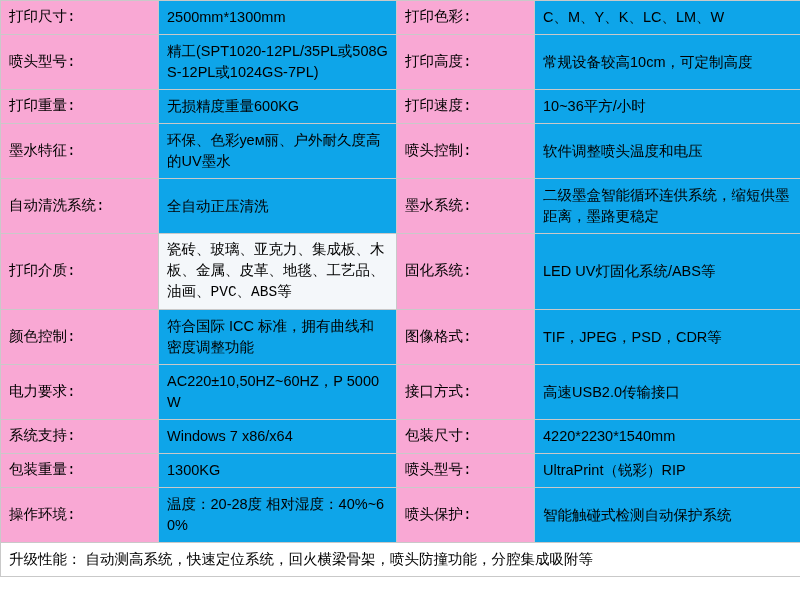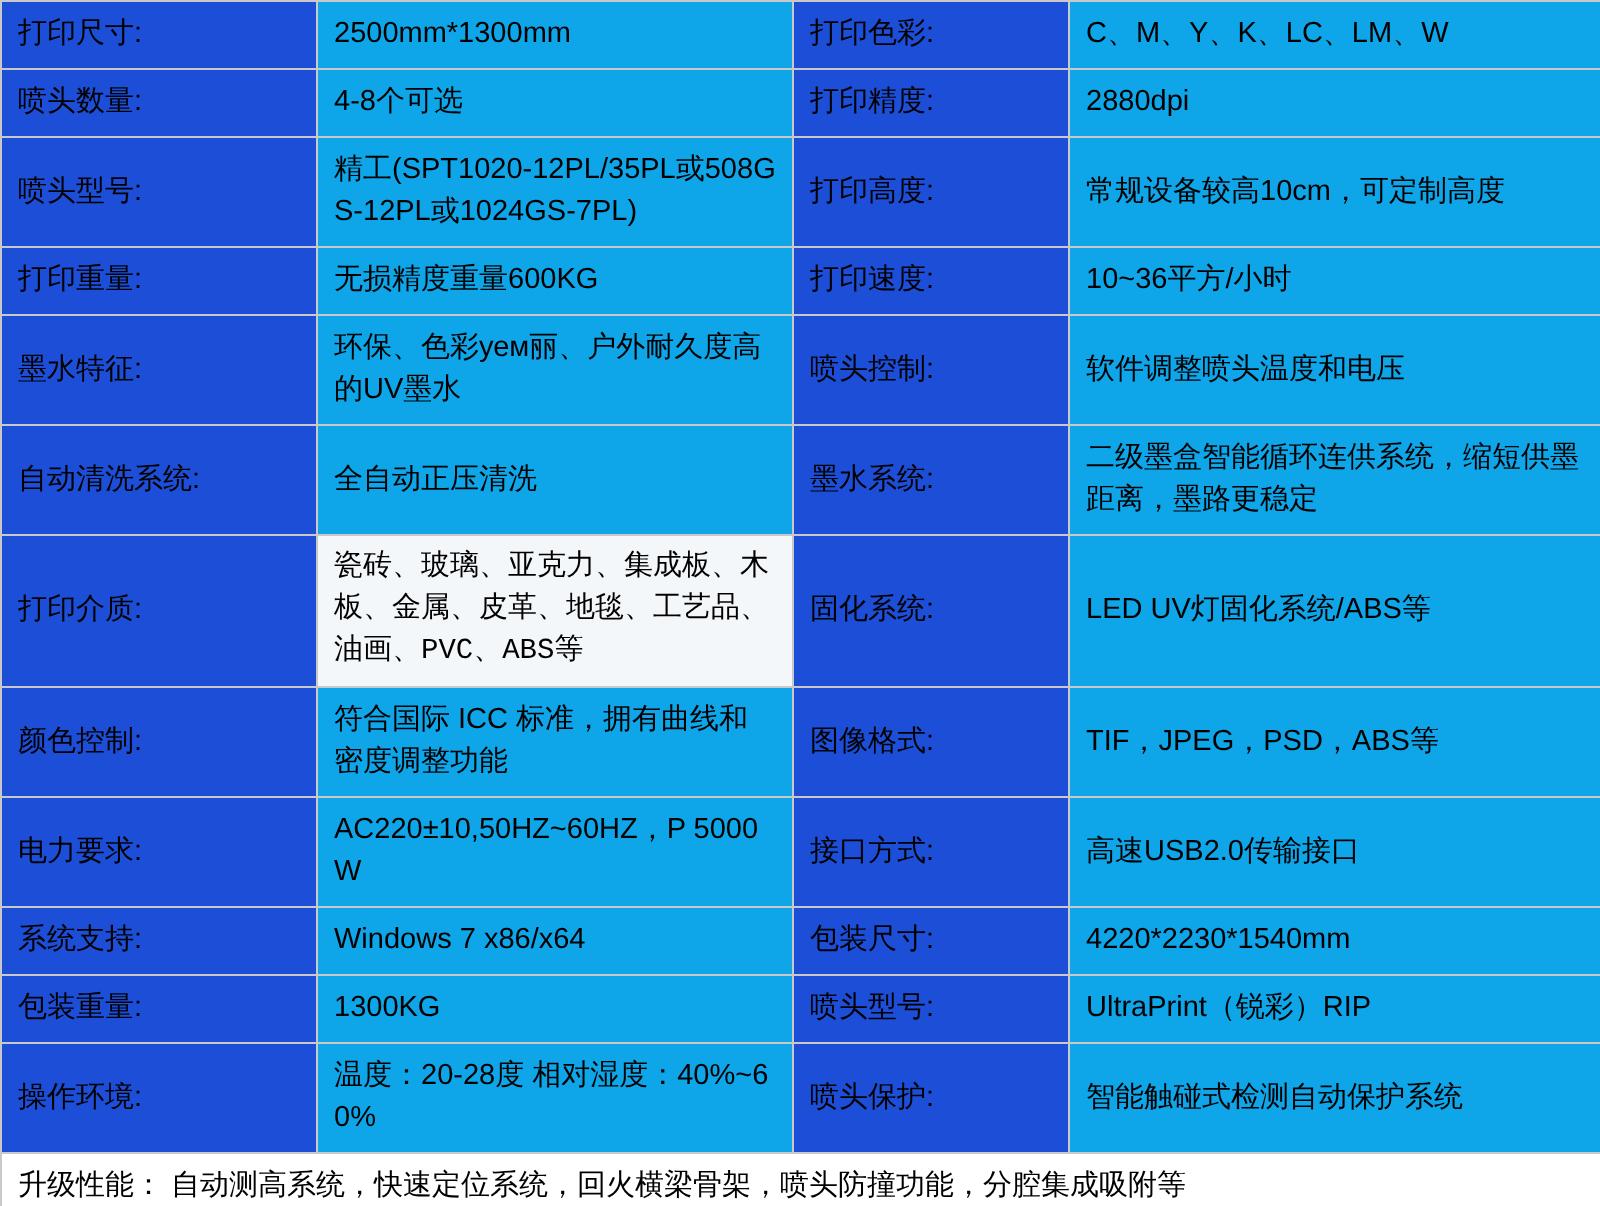--- a/index.html
+++ b/index.html
@@ -26,22 +26,23 @@
     table-layout: fixed;
   }
   table.spec td {
     border: 1px solid #c9c9c9;
     padding: 6px 8px 6px 8px;
     vertical-align: middle;
     line-height: 1.45;
     word-break: break-all;
   }
   td.label {
-    background: #1d4ed8;
+    background: #f9a8d4;
     white-space: nowrap;
+    font-family: Liberation Mono, monospace;
   }
   td.value {
     background: #0ea5e9;
   }
   td.tint {
     background: #f4f7fa;
     font-family: Liberation Mono, monospace;
   }
   col.c1 { width: 158px; }
   col.c2 { width: 238px; }
@@ -66,26 +67,20 @@
     </colgroup>
     <tbody>
 
       <tr>
         <td class="label">打印尺寸:</td>
         <td class="value">2500mm*1300mm</td>
         <td class="label">打印色彩:</td>
         <td class="value">C、M、Y、K、LC、LM、W</td>
       </tr>
 
-      <tr>
-        <td class="label">喷头数量:</td>
-        <td class="value">4-8个可选</td>
-        <td class="label">打印精度:</td>
-        <td class="value">2880dpi</td>
-      </tr>
 
       <tr>
         <td class="label">喷头型号:</td>
         <td class="value">精工(SPT1020-12PL/35PL或508GS-12PL或1024GS-7PL)</td>
         <td class="label">打印高度:</td>
         <td class="value">常规设备较高10cm，可定制高度</td>
       </tr>
 
       <tr>
         <td class="label">打印重量:</td>
@@ -112,21 +107,21 @@
         <td class="label">打印介质:</td>
         <td class="value tint">瓷砖、玻璃、亚克力、集成板、木板、金属、皮革、地毯、工艺品、油画、PVC、ABS等</td>
         <td class="label">固化系统:</td>
         <td class="value">LED UV灯固化系统/ABS等</td>
       </tr>
 
       <tr>
         <td class="label">颜色控制:</td>
         <td class="value">符合国际 ICC 标准，拥有曲线和密度调整功能</td>
         <td class="label">图像格式:</td>
-        <td class="value">TIF，JPEG，PSD，ABS等</td>
+        <td class="value">TIF，JPEG，PSD，CDR等</td>
       </tr>
 
       <tr>
         <td class="label">电力要求:</td>
         <td class="value">AC220±10,50HZ~60HZ，P 5000W</td>
         <td class="label">接口方式:</td>
         <td class="value">高速USB2.0传输接口</td>
       </tr>
 
       <tr>

